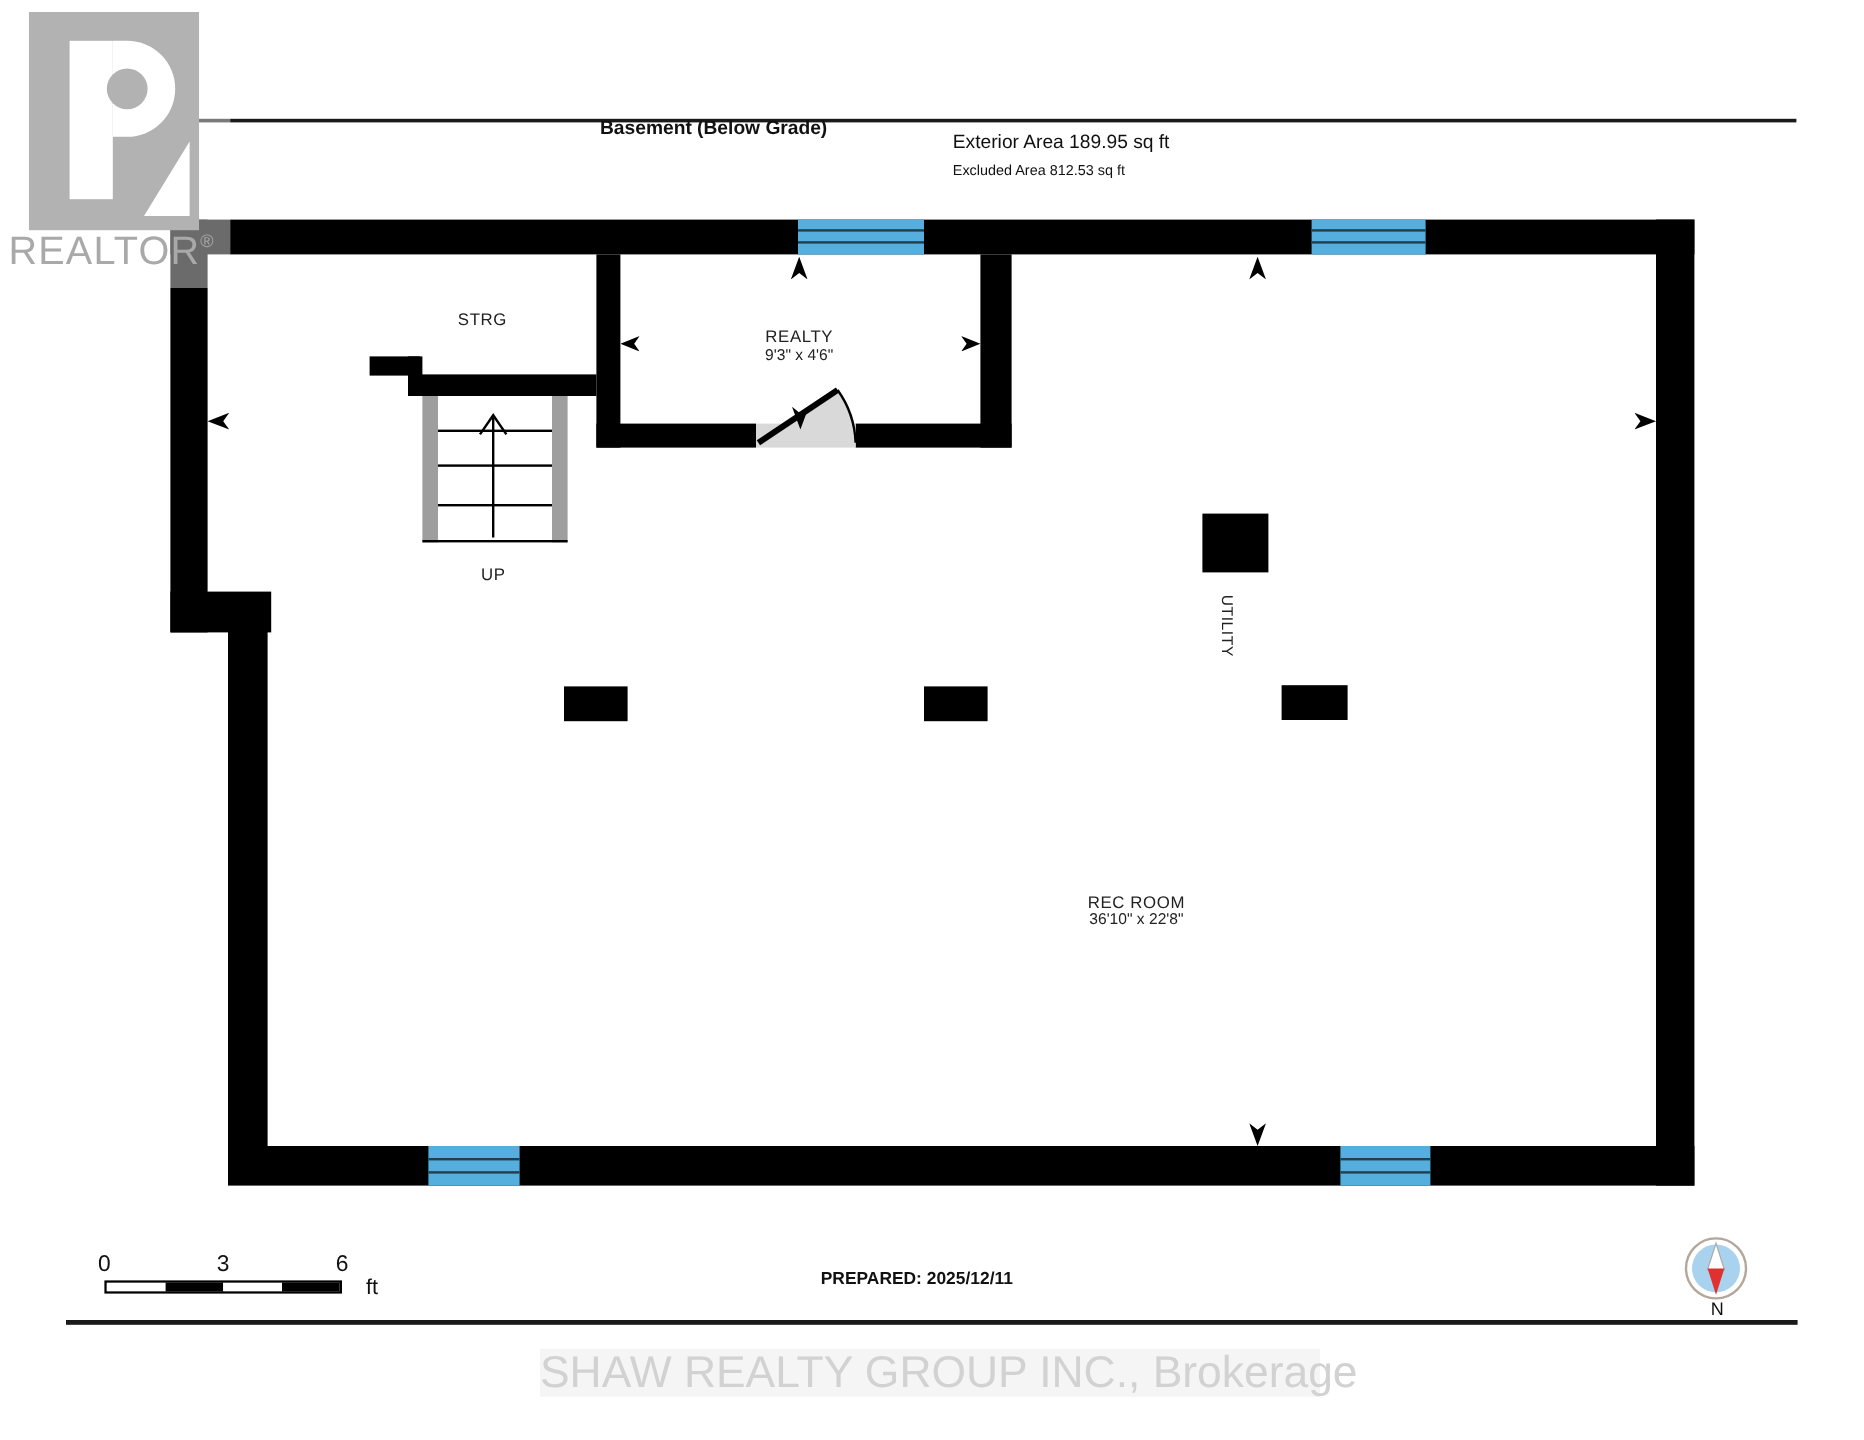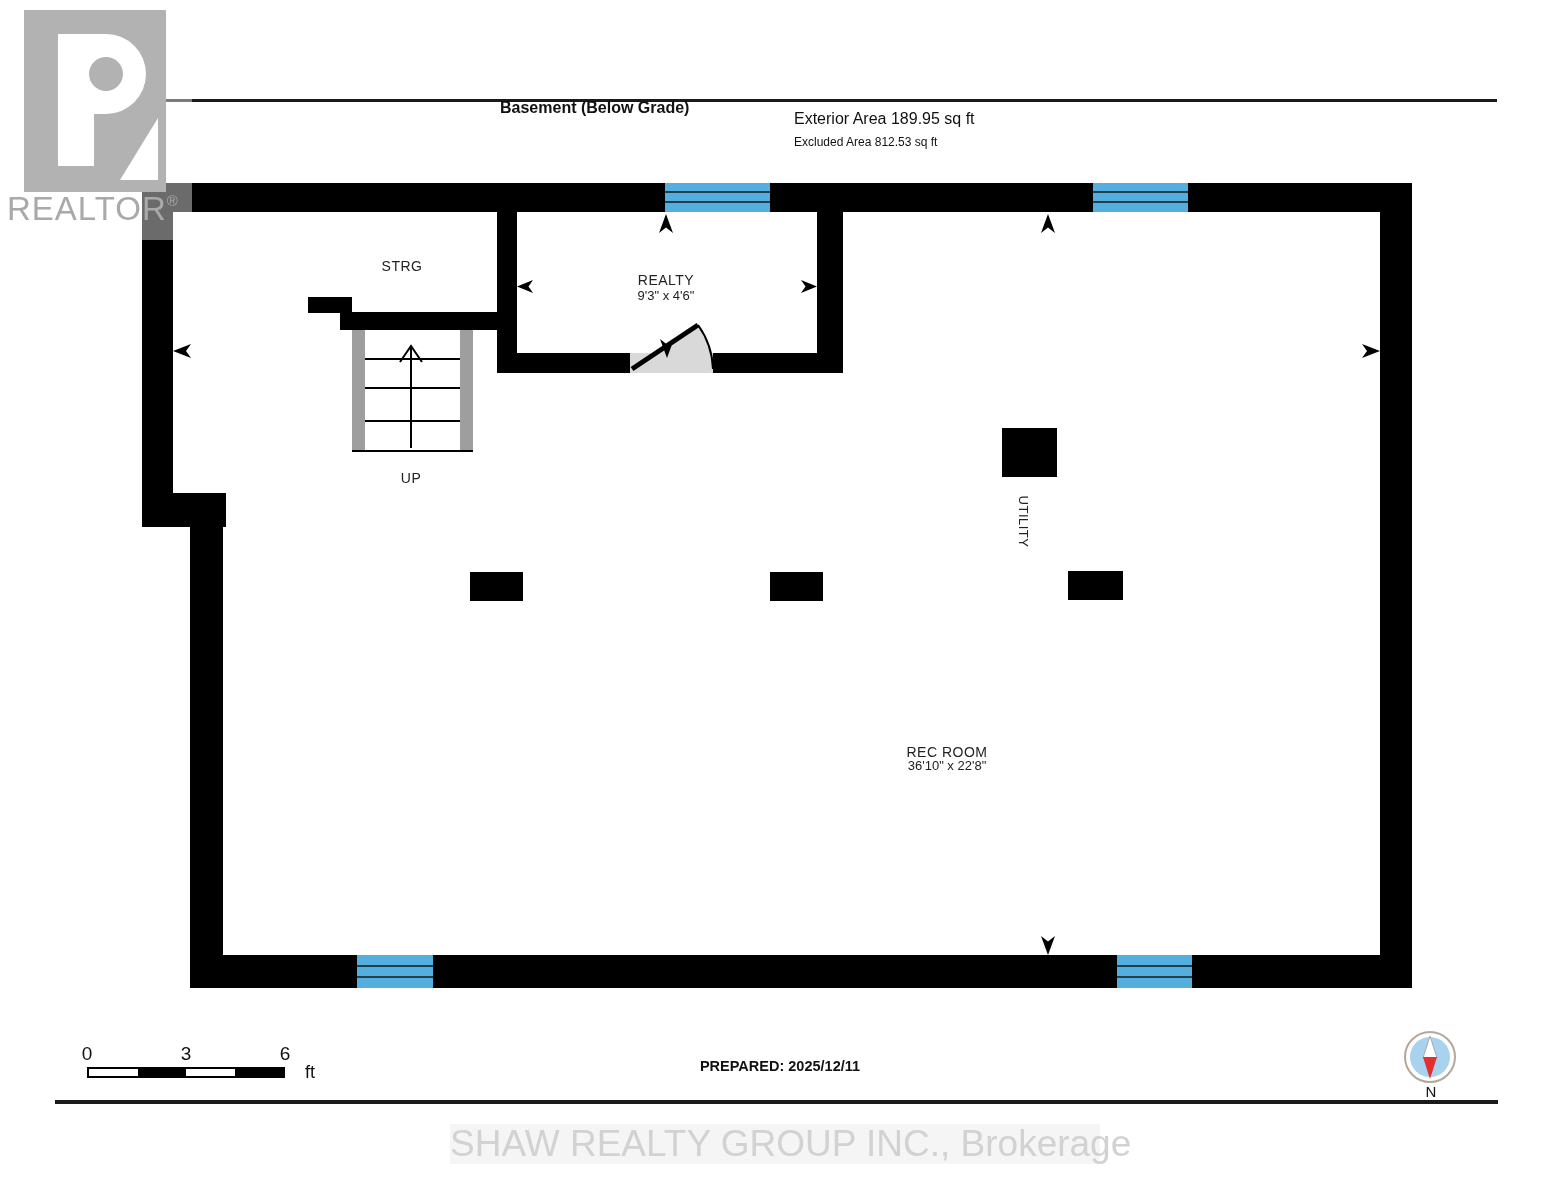--- a/index.html
+++ b/index.html
@@ -23,21 +23,21 @@
   #ext-area{position:absolute;left:794px;top:110px;font-size:16px;}
   #exc-area{position:absolute;left:794px;top:135px;font-size:12px;}
   #logo-backdrop{position:absolute;left:0;top:0;width:192px;height:240px;background:rgba(255,255,255,0.42);z-index:5;}
   #logo-mark{position:absolute;left:24px;top:10px;z-index:6;}
   #logo-word{position:absolute;left:7px;top:190px;z-index:6;font-size:33px;color:#a9a9a9;letter-spacing:1px;white-space:nowrap;}
   #logo-word .reg{font-size:15px;vertical-align:14px;}
   .scale-num{position:absolute;width:30px;text-align:center;font-size:19px;color:#111;}
   #scale-bar{position:absolute;left:87px;top:1067px;width:198px;height:11px;border:2px solid #000;box-sizing:border-box;display:flex;}
   #scale-bar span{height:100%;}
   #scale-ft{position:absolute;left:293px;top:1062px;font-size:18px;margin-left:12px;}
-  #prepared{position:absolute;left:640px;top:1058px;width:280px;text-align:center;font-size:14.5px;font-weight:bold;}
+  #prepared{position:absolute;left:624px;top:1058px;width:280px;text-align:center;font-size:14.5px;font-weight:bold;}
   #disclaimer{position:absolute;left:64px;top:1110px;font-size:13.5px;color:#111;white-space:nowrap;}
   #watermark{position:absolute;left:450px;top:1124px;width:650px;height:40px;z-index:8;
     background:rgba(190,190,190,0.15);text-align:center;line-height:40px;font-size:37px;color:#d2d2d2;white-space:nowrap;}
   #compass{position:absolute;left:1398px;top:1025px;z-index:3;}
   #compass-n{position:absolute;left:1416px;top:1083px;width:30px;text-align:center;font-size:15px;}
 </style>
 </head>
 <body>
 
 <div id="canvas">

